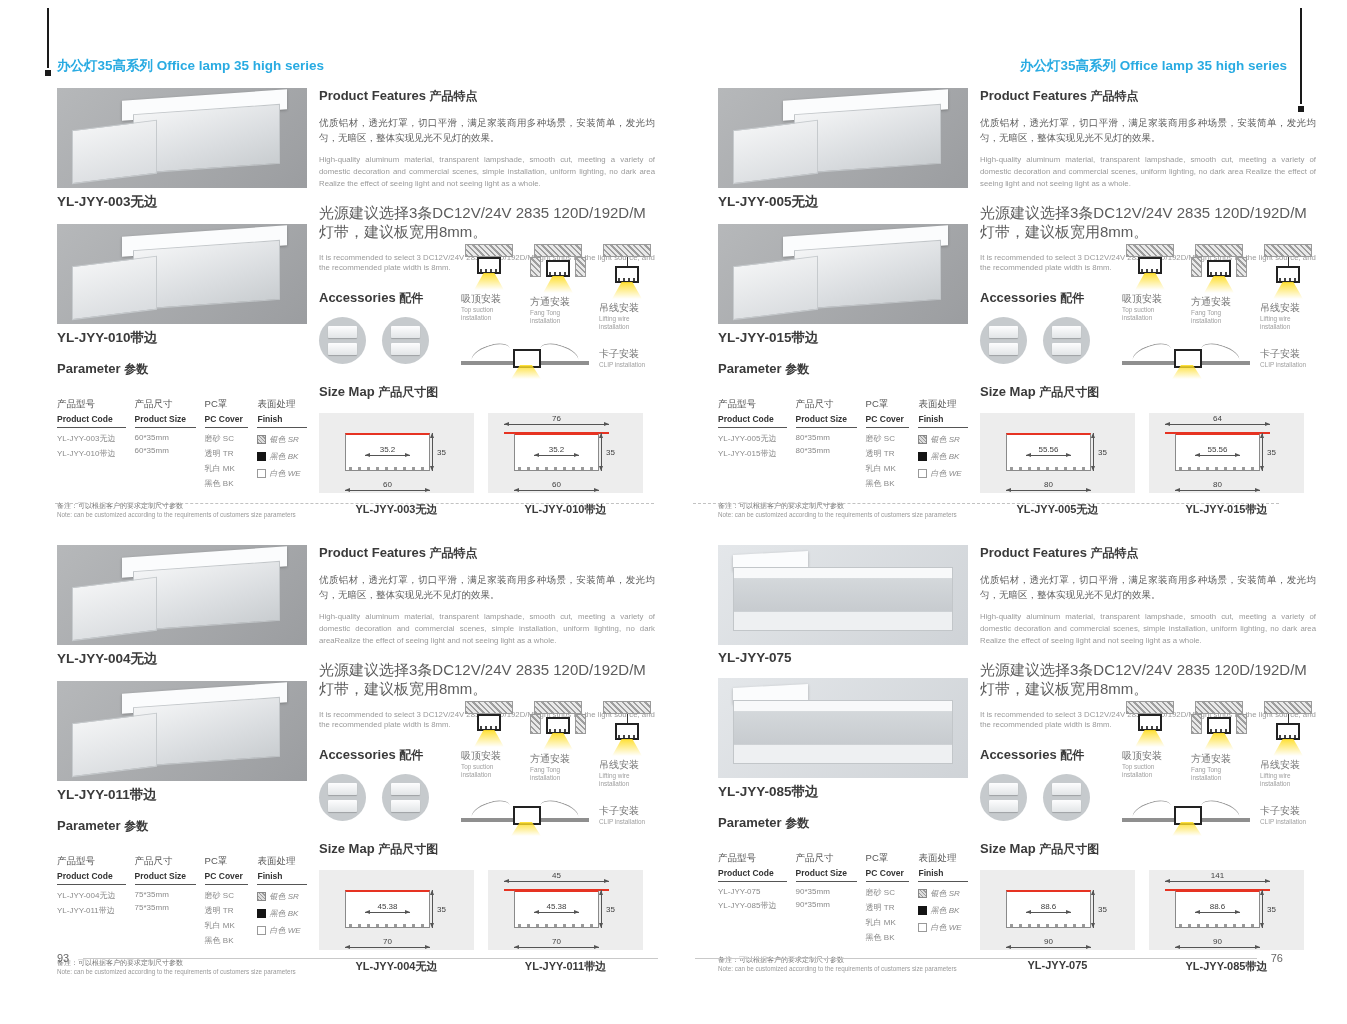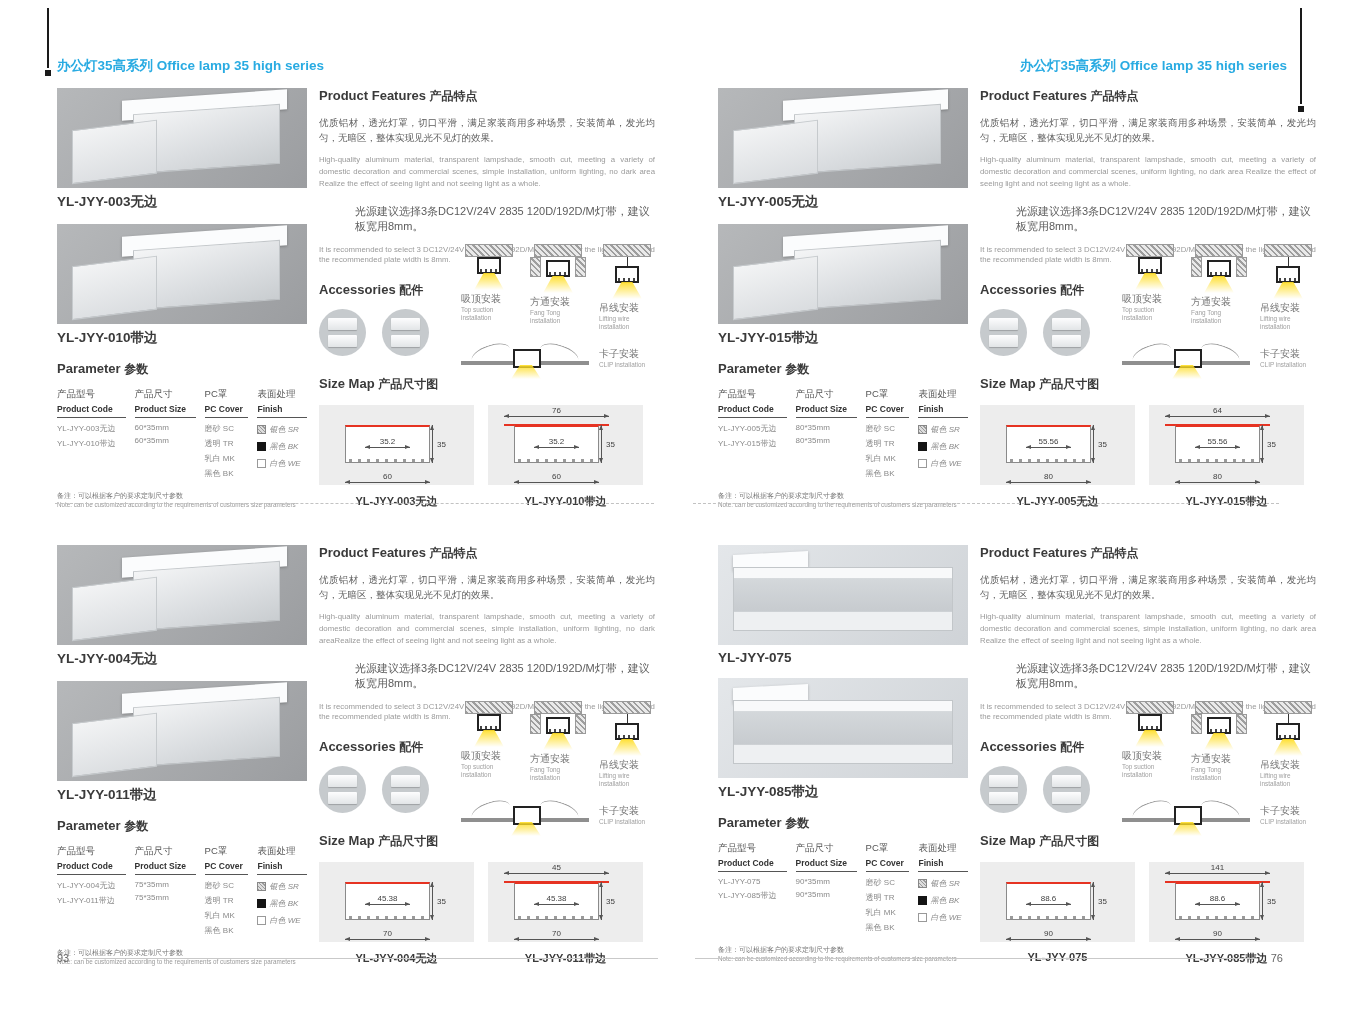--- a/index.html
+++ b/index.html
@@ -40,38 +40,38 @@
   .photo.channel .p-lid{right:auto;left:6%;top:8%;width:30%;height:16%;transform:skewY(-3deg);}
   .photo.channel .p-box{left:6%;right:6%;width:auto;top:22%;height:62%;transform:none;
          background:linear-gradient(180deg,#f8f9fa 0%,#f8f9fa 16%,#d4d8db 17%,#c7cbcf 70%,#eef0f2 71%);}
   .prod-label{font-size:13.5px;font-weight:bold;color:#3a3a3a;margin:5px 0 13px;}
 
   .sec-title{font-size:13px;font-weight:bold;color:#3a3a3a;}
   .sec-title .zh{font-size:12px;}
 
   
   .ptitle{margin-top:14px;}
-  .ptable{display:flex;gap:9px;margin-top:10px;}
+  .ptable{display:flex;gap:9px;margin-top:20px;}
   .pcol.c1{width:72px;} .pcol.c2{width:64px;} .pcol.c3{width:46px;} .pcol.c4{width:52px;}
   .hz{font-size:9.5px;color:#555;margin-bottom:3px;}
   .he{font-size:8.5px;font-weight:bold;color:#333;border-bottom:1px solid #555;padding-bottom:3px;margin-bottom:5px;}
   .prow{font-size:8px;color:#8a8a8a;margin:4px 0;white-space:nowrap;}
   .fin{display:flex;align-items:center;gap:3px;font-size:8px;color:#8a8a8a;margin:6px 0;font-style:italic;}
   .sw{width:7px;height:7px;border:1px solid #999;flex:0 0 auto;background:#fff;}
   .sw.silver{background:repeating-linear-gradient(45deg,#9a9a9a 0 1px,#ddd 1px 2.5px);border-color:#888;}
   .sw.black{background:#141414;border-color:#141414;}
   .sw.white{background:#fff;border-color:#999;}
   .note{margin-top:8px;}
   .note div:first-child{font-size:7px;color:#777;}
   .note div:last-child{font-size:6.3px;color:#999;}
 
   
   .zh-text{font-size:9.5px;color:#5c5c5c;line-height:1.55;text-align:justify;margin-top:11px;}
   .en-text{font-size:7.8px;color:#9a9a9a;line-height:1.5;text-align:justify;margin-top:9px;}
-  .light-zh{font-size:11px;color:#5c5c5c;margin-top:14px;margin-left:36px;}
+  .light-zh{font-size:15px;color:#5c5c5c;margin-top:14px;}
   .light-en{font-size:7.8px;color:#9a9a9a;line-height:1.4;margin-top:11px;}
   .acc-row{position:relative;margin-top:16px;height:92px;}
   .circles{margin-top:10px;}
   .circle{display:inline-block;width:47px;height:47px;border-radius:50%;background:#c6cacd;
           position:relative;margin-right:12px;vertical-align:top;}
   .circle::before,.circle::after{content:"";position:absolute;left:9px;right:9px;height:12px;
           background:linear-gradient(180deg,#fdfdfe,#e2e5e7);border-radius:1px;box-shadow:0 1px 1px rgba(0,0,0,.2);}
   .circle::before{top:9px;} .circle::after{bottom:9px;}
 
   

